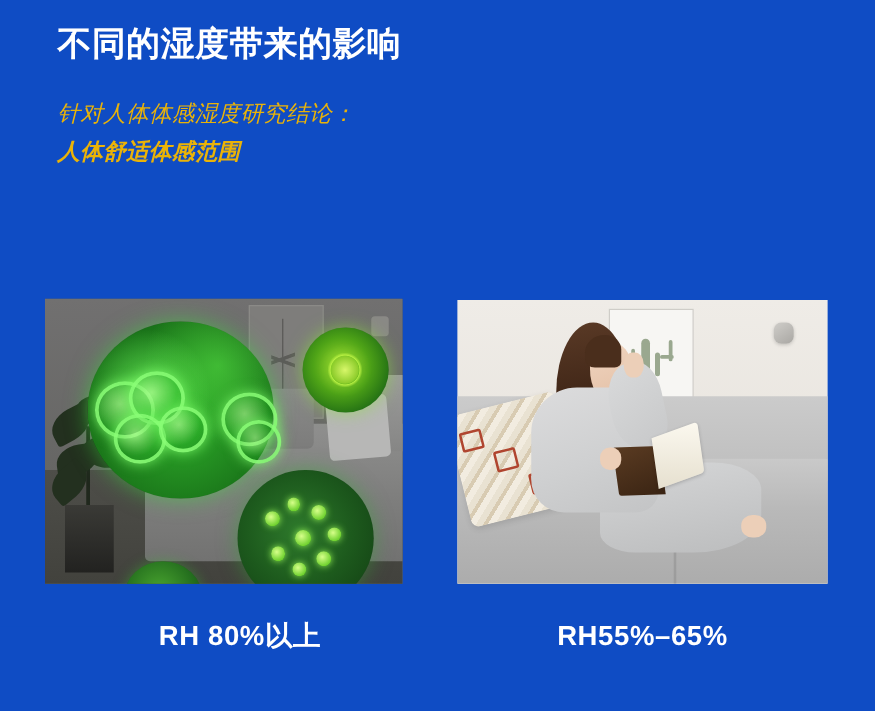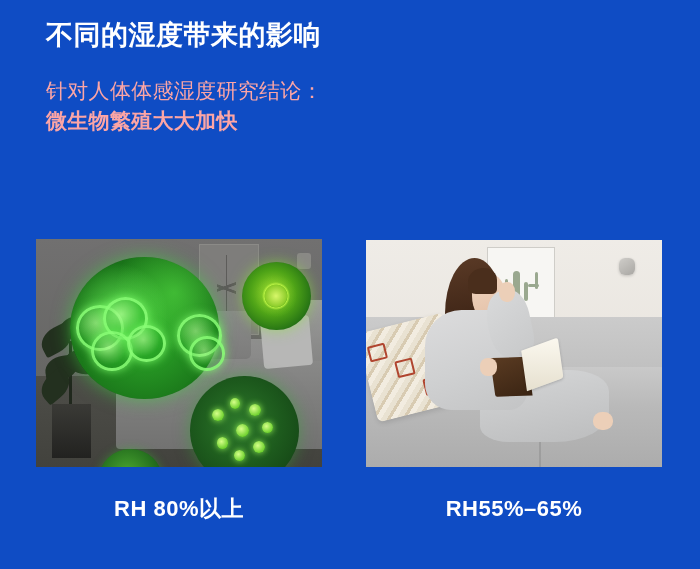--- a/index.html
+++ b/index.html
@@ -36,26 +36,27 @@
   }
 
   
   .body-copy {
     position: absolute;
     left: 46px;
     top: 76px;
     width: 420px;
   }
   .copy-line {
-    font-size: 21px;
+    font-size: 18px;
     line-height: 30px;
-    color: #fca5a5;
+    color: #eab308;
     font-weight: 400;
     letter-spacing: 0.3px;
     white-space: nowrap;
+    font-style: italic;
   }
   .copy-line.bold {
     font-weight: 700;
   }
   .copy-line .hl {
     font-weight: 700;
   }
 
   
   .panels {
@@ -505,21 +506,21 @@
   .captions {
     position: absolute;
     left: 0;
     top: 495px;
     width: 700px;
   }
   .caption-col {
     position: absolute;
     text-align: center;
   }
-  .caption-left  { left: 36px; width: 286px; }
+  .caption-left  { left: 49px; width: 286px; }
   .caption-right { left: 366px; width: 296px; }
   .cap-title {
     font-size: 22px;
     font-weight: 700;
     color: #FFFFFF;
     line-height: 28px;
     letter-spacing: 0.5px;
     white-space: nowrap;
   }
   .cap-sub {
@@ -534,21 +535,21 @@
 </style>
 </head>
 <body>
 
 <div class="poster">
 
   <div class="headline">不同的湿度带来的影响</div>
 
   <div class="body-copy">
     <div class="copy-line">针对人体体感湿度研究结论：</div>
-    <div class="copy-line bold">微生物繁殖大大加快</div>
+    <div class="copy-line bold">人体舒适体感范围</div>
   </div>
 
   <div class="panels">
 
     <div class="photo photo-left">
       <div class="room-dark">
         <div class="wall-dark"></div>
         <div class="floor-dark"></div>
         <div class="frame-dark"></div>
         <div class="knob-dark"></div>

